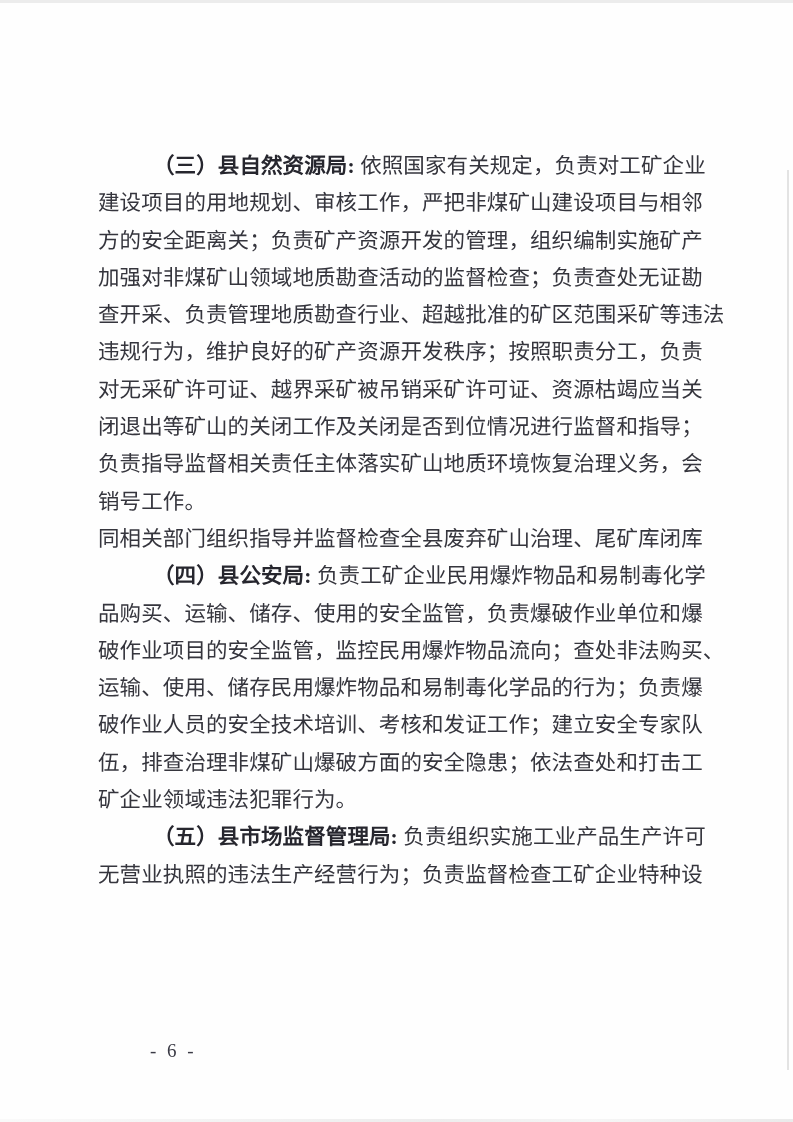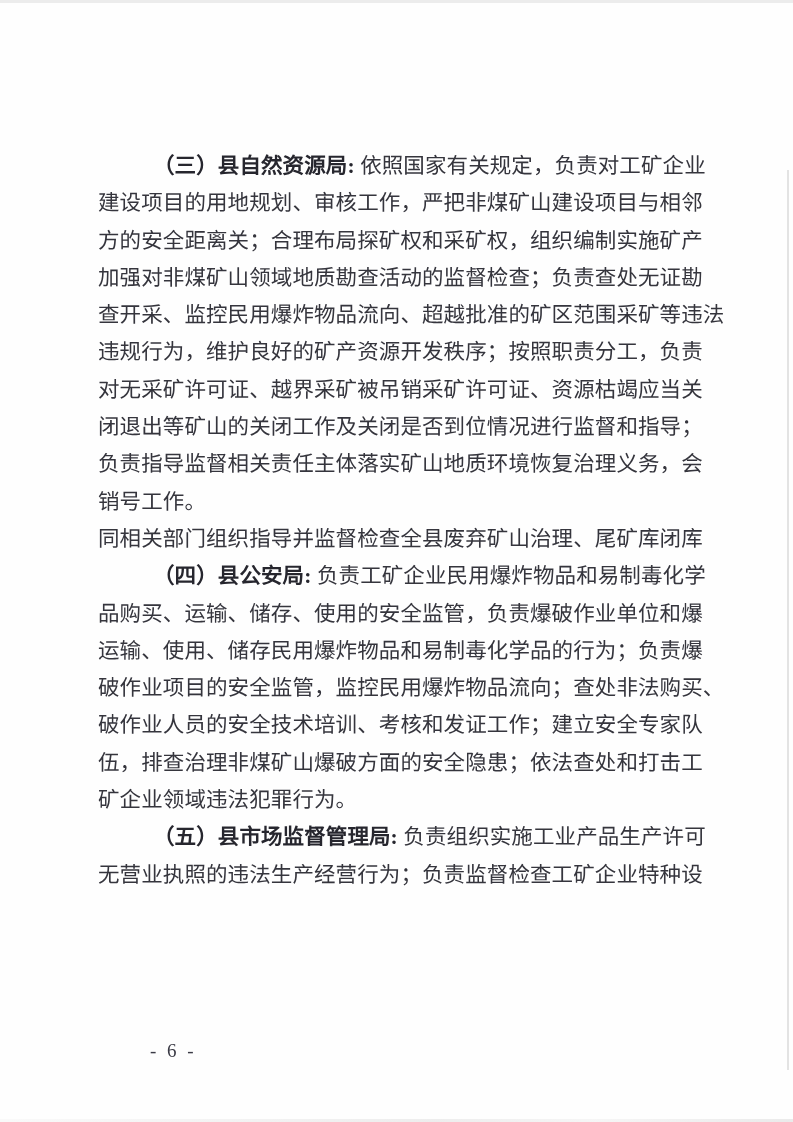--- a/index.html
+++ b/index.html
@@ -75,35 +75,35 @@
 
 <div class="page">
   <div class="scan-edge-top"></div>
   <div class="scan-edge-right"></div>
   <div class="scan-edge-bottom"></div>
 
   <div class="content" id="content">
       <div class="para">
         <span class="line first"><b>（三）县自然资源局:</b> 依照国家有关规定，负责对工矿企业</span>
         <span class="line">建设项目的用地规划、审核工作，严把非煤矿山建设项目与相邻</span>
-        <span class="line">方的安全距离关；合理布局探矿权和采矿权，组织编制实施矿产</span>
+        <span class="line">方的安全距离关；负责矿产资源开发的管理，组织编制实施矿产</span>
         <span class="line">加强对非煤矿山领域地质勘查活动的监督检查；负责查处无证勘</span>
-        <span class="line">查开采、监控民用爆炸物品流向、超越批准的矿区范围采矿等违法</span>
+        <span class="line">查开采、负责管理地质勘查行业、超越批准的矿区范围采矿等违法</span>
         <span class="line">违规行为，维护良好的矿产资源开发秩序；按照职责分工，负责</span>
         <span class="line">对无采矿许可证、越界采矿被吊销采矿许可证、资源枯竭应当关</span>
         <span class="line">闭退出等矿山的关闭工作及关闭是否到位情况进行监督和指导；</span>
         <span class="line">负责指导监督相关责任主体落实矿山地质环境恢复治理义务，会</span>
         <span class="line">销号工作。</span>
         <span class="line">同相关部门组织指导并监督检查全县废弃矿山治理、尾矿库闭库</span>
       </div>
       <div class="para">
         <span class="line first"><b>（四）县公安局:</b> 负责工矿企业民用爆炸物品和易制毒化学</span>
         <span class="line">品购买、运输、储存、使用的安全监管，负责爆破作业单位和爆</span>
+        <span class="line">破作业项目的安全监管，监控民用爆炸物品流向；查处非法购买、</span>
         <span class="line">运输、使用、储存民用爆炸物品和易制毒化学品的行为；负责爆</span>
-        <span class="line">破作业项目的安全监管，监控民用爆炸物品流向；查处非法购买、</span>
         <span class="line">破作业人员的安全技术培训、考核和发证工作；建立安全专家队</span>
         <span class="line">伍，排查治理非煤矿山爆破方面的安全隐患；依法查处和打击工</span>
         <span class="line">矿企业领域违法犯罪行为。</span>
       </div>
       <div class="para">
         <span class="line first"><b>（五）县市场监督管理局:</b> 负责组织实施工业产品生产许可</span>
         <span class="line">无营业执照的违法生产经营行为；负责监督检查工矿企业特种设</span>
       </div>
     </div>
 

